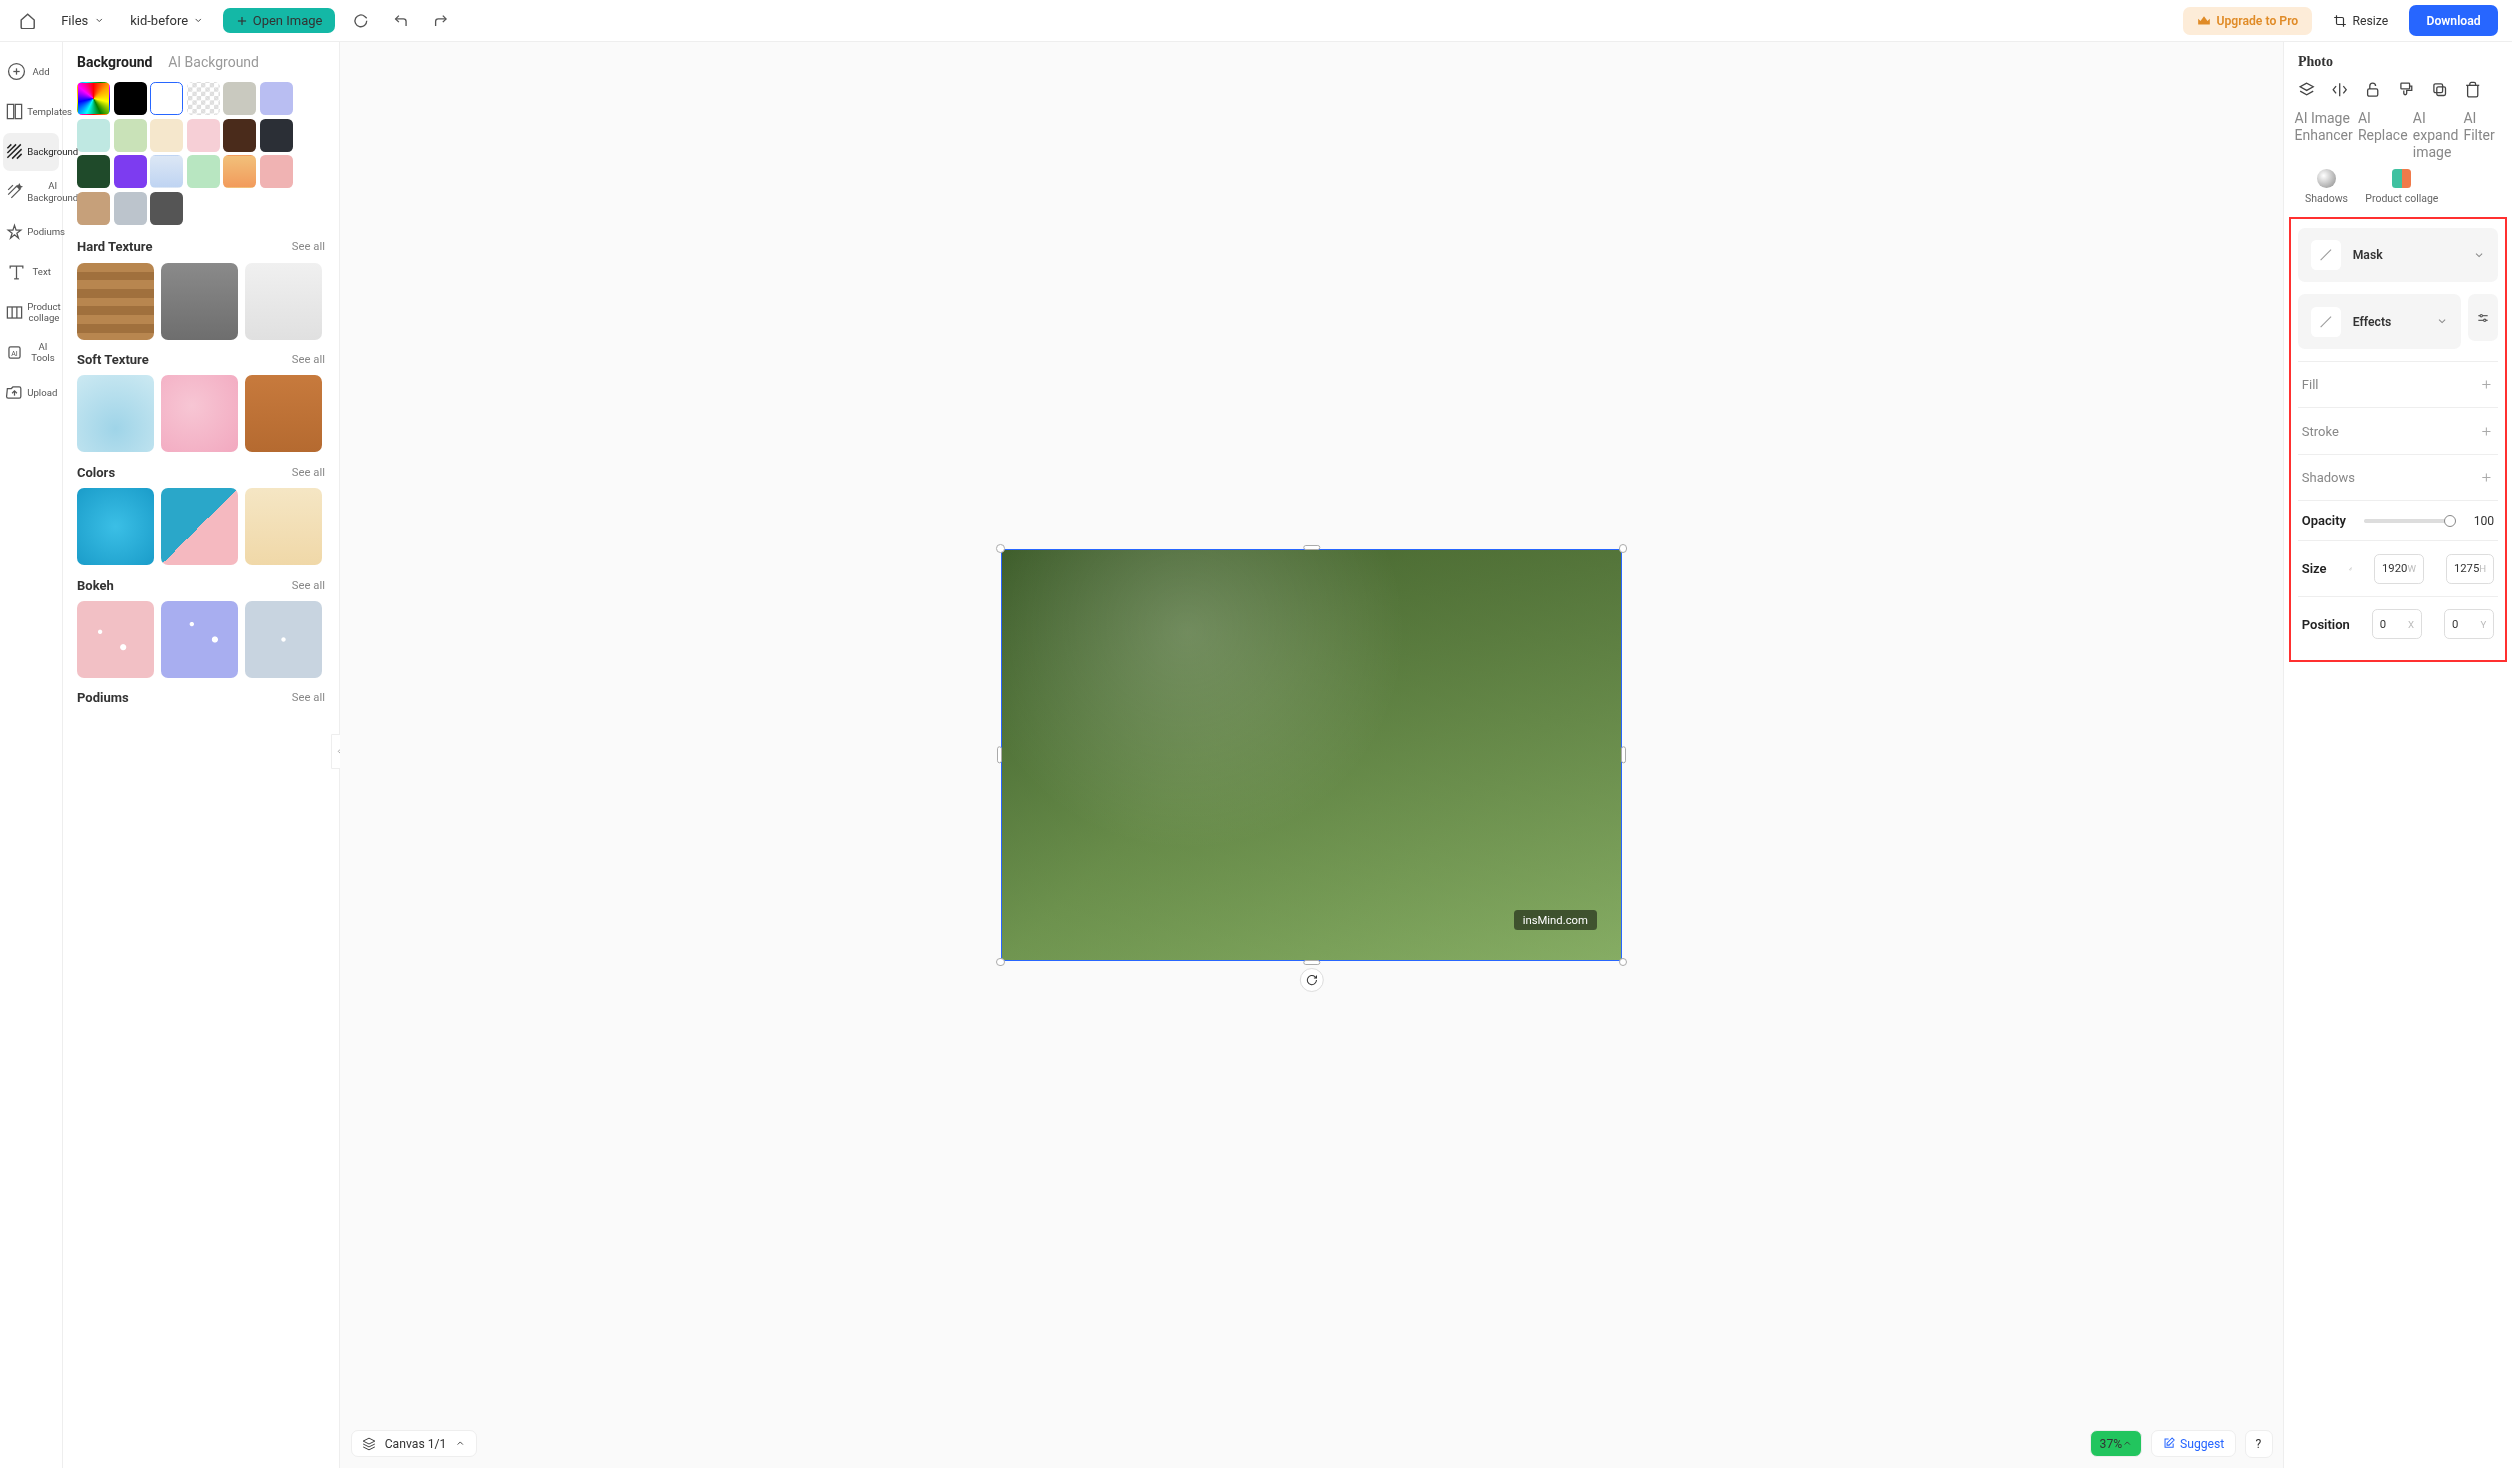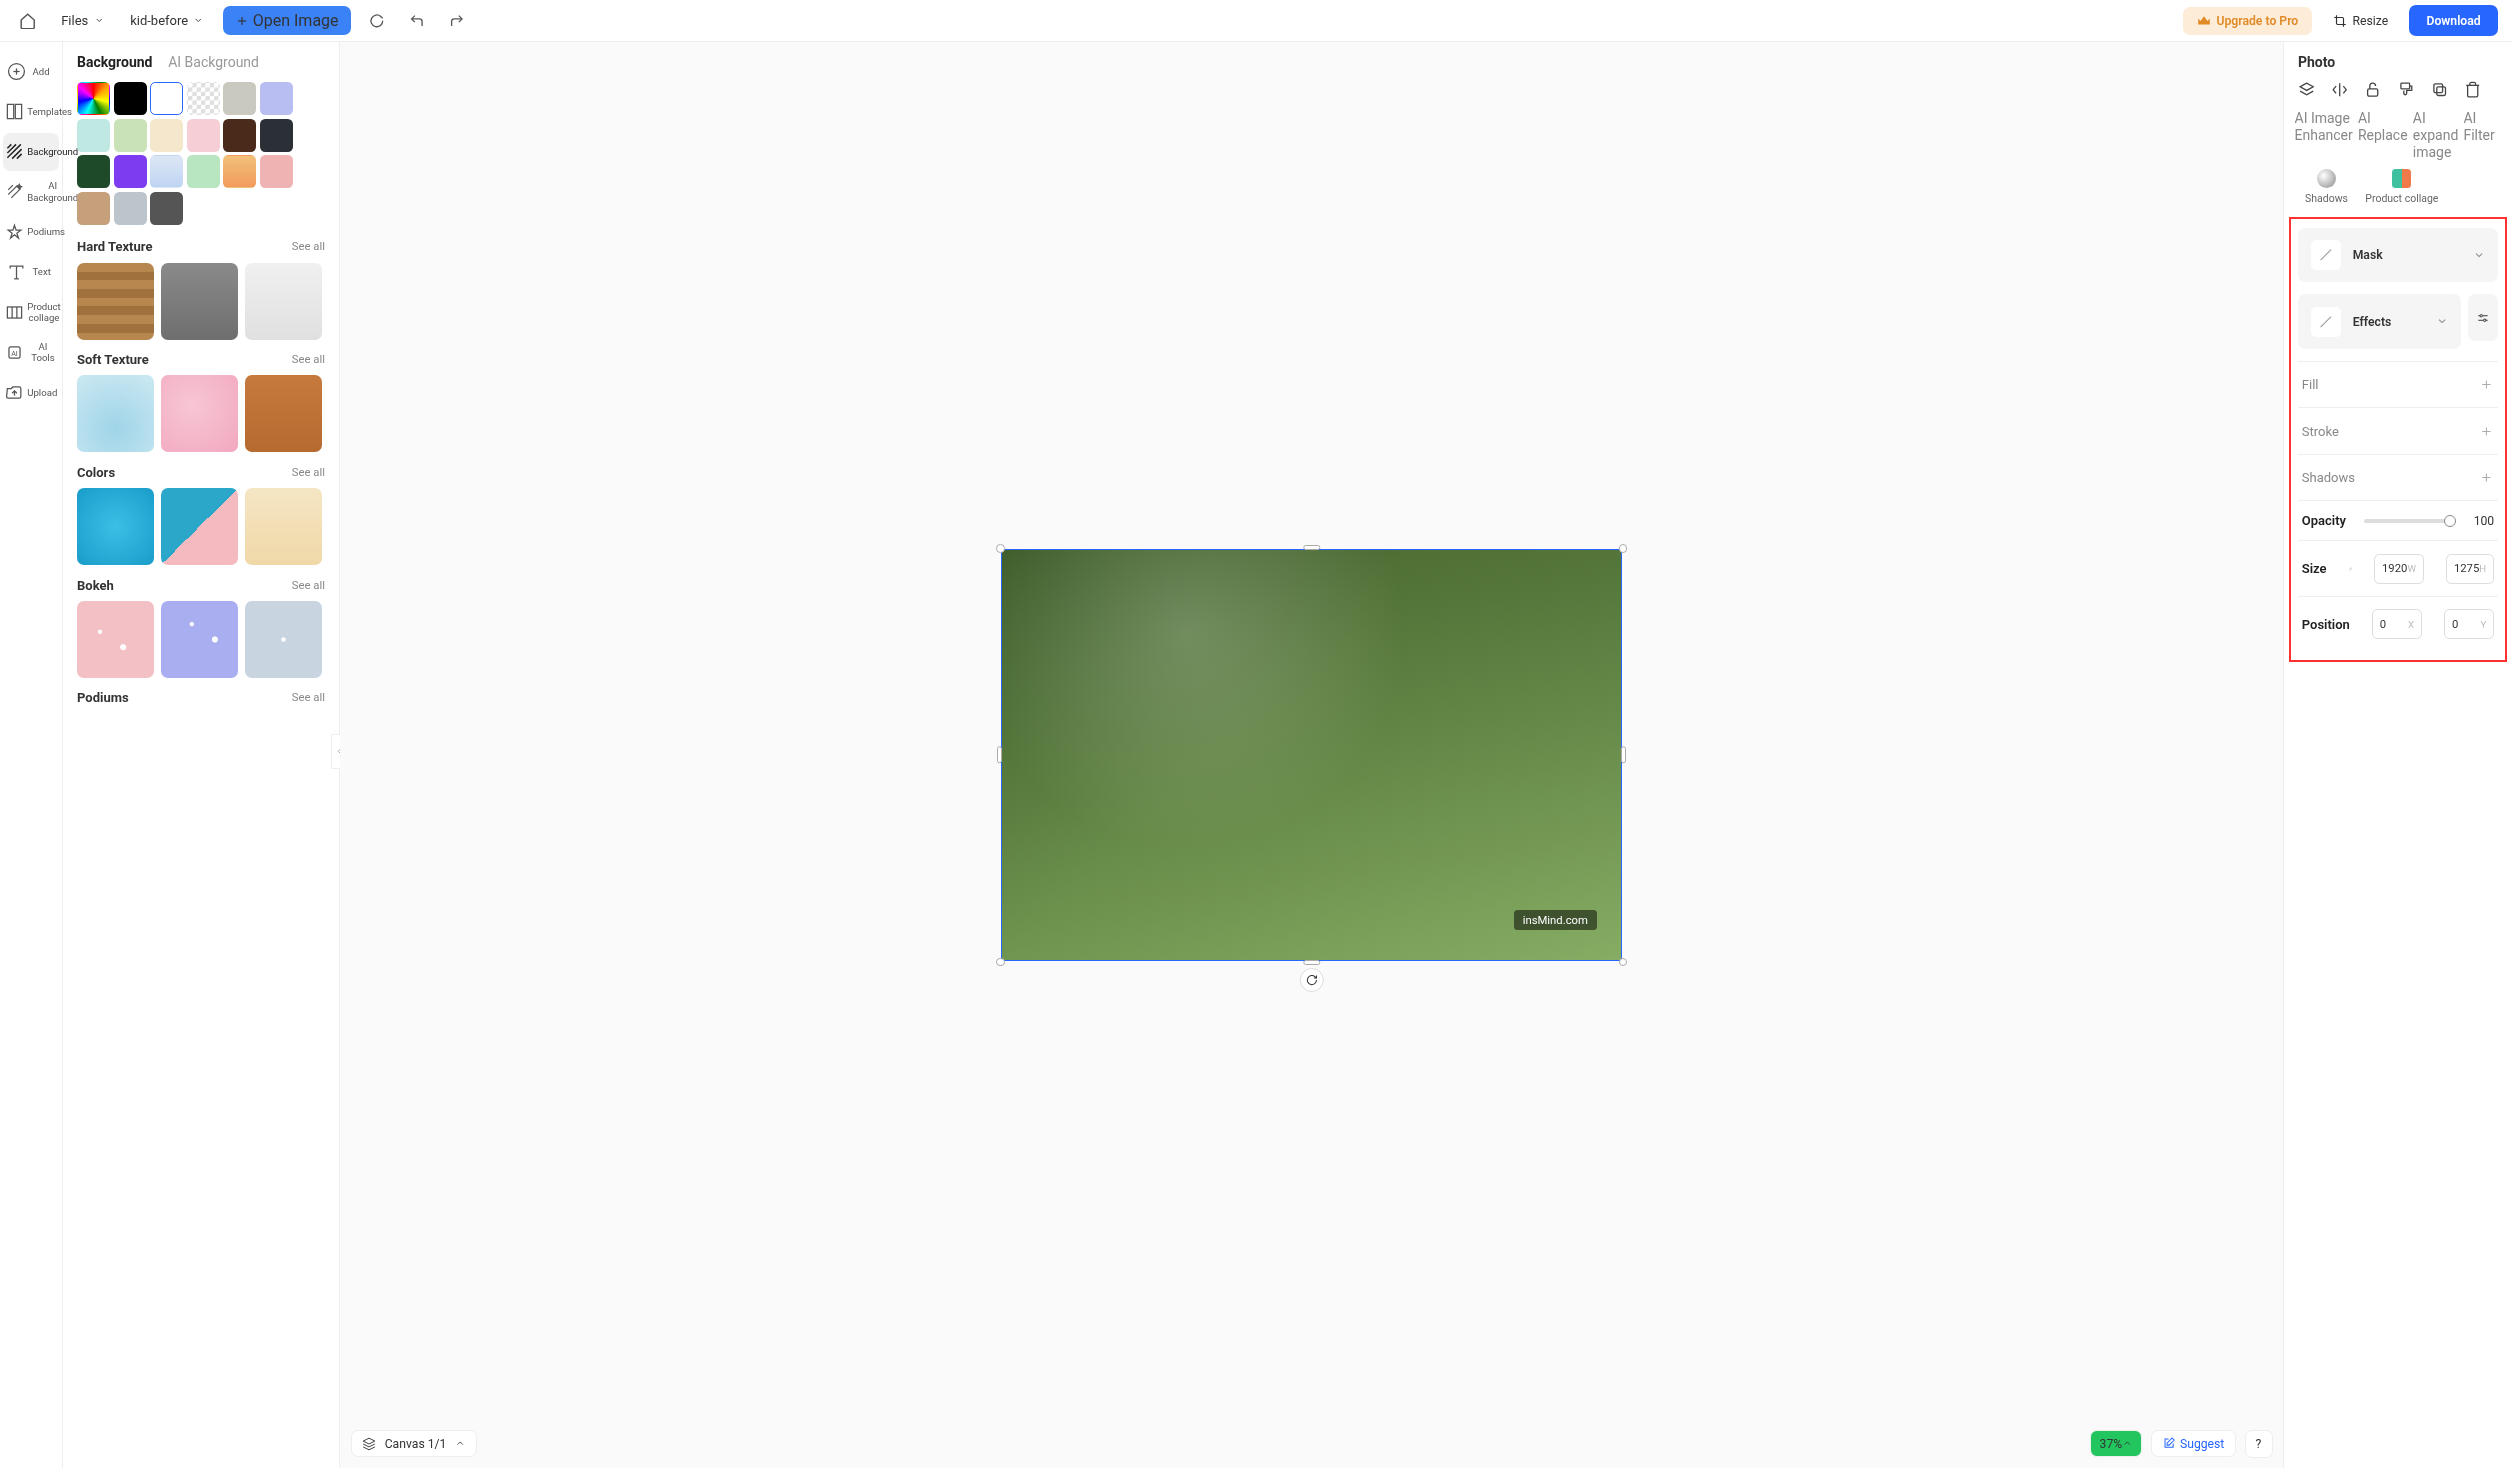--- a/index.html
+++ b/index.html
@@ -5,21 +5,21 @@
 * { box-sizing: border-box; margin: 0; padding: 0; }
 body { font-family: -apple-system, BlinkMacSystemFont, "Segoe UI", Roboto, sans-serif; font-size: 12.2px; color: #333; background: #fff; overflow: hidden; }
 .app { display: flex; flex-direction: column; width: 100vw; height: 100vh; }
 
 
 .header { height: 42px; display: flex; align-items: center; padding: 0 14px; border-bottom: 0.9px solid #eee; gap: 10.5px; }
 .header-left { display: flex; align-items: center; gap: 12.2px; }
 .header-right { margin-left: auto; display: flex; align-items: center; gap: 10.5px; }
 .icon-btn { width: 28px; height: 28px; display: flex; align-items: center; justify-content: center; border-radius: 5.2px; cursor: pointer; color: #555; }
 .dropdown-btn { display: flex; align-items: center; gap: 5.2px; padding: 3.5px 7px; border-radius: 5.2px; cursor: pointer; font-size: 13px; color: #333; }
-.open-image-btn { display: flex; align-items: center; gap: 3.5px; padding: 5.2px 12.2px; border-radius: 7px; background: #3b82f6; cursor: pointer; font-size: 16px; }
+.open-image-btn { display: flex; align-items: center; gap: 3.5px; padding: 5.2px 12.2px; border-radius: 7px; background: #14b8a6; cursor: pointer; font-size: 13px; }
 .upgrade-btn { display: flex; align-items: center; gap: 5.2px; padding: 7px 14px; border-radius: 7px; background: #fdecd8; color: #e08b27; font-weight: 600; cursor: pointer; }
 .resize-btn { display: flex; align-items: center; gap: 5.2px; padding: 7px 10.5px; cursor: pointer; }
 .download-btn { padding: 8.7px 17.4px; border-radius: 7px; background: #2766ff; color: #fff; font-weight: 600; cursor: pointer; }
 
 
 .main { flex: 1; display: flex; overflow: hidden; }
 
 
 .icon-sidebar { width: 63px; border-right: 0.9px solid #eee; display: flex; flex-direction: column; align-items: center; padding-top: 10.5px; gap: 1.7px; }
 .nav-item { width: 56px; display: flex; flex-direction: row; align-items: center; gap: 3.5px; padding: 7px 1.7px; border-radius: 7px; cursor: pointer; font-size: 9.6px; color: #555; text-align: center; line-height: 1.2; }
@@ -62,21 +62,21 @@
 .rotate-handle { position: absolute; left: 50%; bottom: -31px; transform: translateX(-50%); width: 24.4px; height: 24.4px; border-radius: 50%; background: #fff; border: 0.9px solid #ddd; display: flex; align-items: center; justify-content: center; cursor: pointer; }
 .bottom-bar { position: absolute; bottom: 10.5px; left: 10.5px; right: 10.5px; display: flex; align-items: center; }
 .canvas-label { display: flex; align-items: center; gap: 8.7px; padding: 5.2px 10.5px; background: #fff; border-radius: 7px; border: 0.9px solid #eee; }
 .bottom-right { margin-left: auto; display: flex; gap: 8.7px; align-items: center; }
 .zoom-btn { padding: 5.2px 8.7px; background: #22c55e; border: 0.9px solid #eee; border-radius: 7px; cursor: pointer; display: flex; align-items: center; gap: 0; }
 .suggest-btn { padding: 5.2px 10.5px; background: #fff; border: 0.9px solid #eee; border-radius: 7px; cursor: pointer; display: flex; align-items: center; gap: 5.2px; color: #2766ff; }
 .help-btn { width: 28px; height: 28px; background: #fff; border: 0.9px solid #eee; border-radius: 7px; display: flex; align-items: center; justify-content: center; cursor: pointer; }
 
 
 .right-panel { width: 229px; border-left: 0.9px solid #eee; overflow-y: auto; padding: 12.2px 10.5px; }
-.right-title { font-weight: 700; font-size: 14px; margin-bottom: 10.5px; padding-left: 3.5px; }
+.right-title { font-weight: 700; font-size: 14px; margin-bottom: 10.5px; padding-left: 3.5px; font-family: Liberation Serif, serif; }
 .action-row { display: flex; gap: 12.2px; margin-bottom: 8.7px; padding-left: 3.5px; }
 .action-icon { width: 21px; height: 21px; cursor: pointer; color: #444; }
 .ai-tools-row { display: flex; gap: 5.2px; font-size: 14px; color: #888; text-align: left; margin-bottom: 8.7px; }
 .ai-tool { flex: 1; line-height: 1.2; }
 .sub-tools { display: flex; gap: 17.4px; justify-content: flex-start; margin-bottom: 12.2px; padding-left: 10.5px; }
 .sub-tool { display: flex; flex-direction: column; align-items: center; gap: 3.5px; font-size: 10.5px; color: #666; cursor: pointer; text-align: center; }
 .sub-tool-icon { width: 19px; height: 19px; border-radius: 50%; }
 .highlight-box { border: 2.6px solid #ff3030; padding: 8.7px 7px; margin: 0 -5.2px; }
 .prop-row-box { background: #f5f5f5; border-radius: 7px; padding: 12.2px 12.2px; display: flex; align-items: center; gap: 12.2px; margin-bottom: 12.2px; cursor: pointer; }
 .prop-row-box .label { font-weight: 600; flex: 1; }

